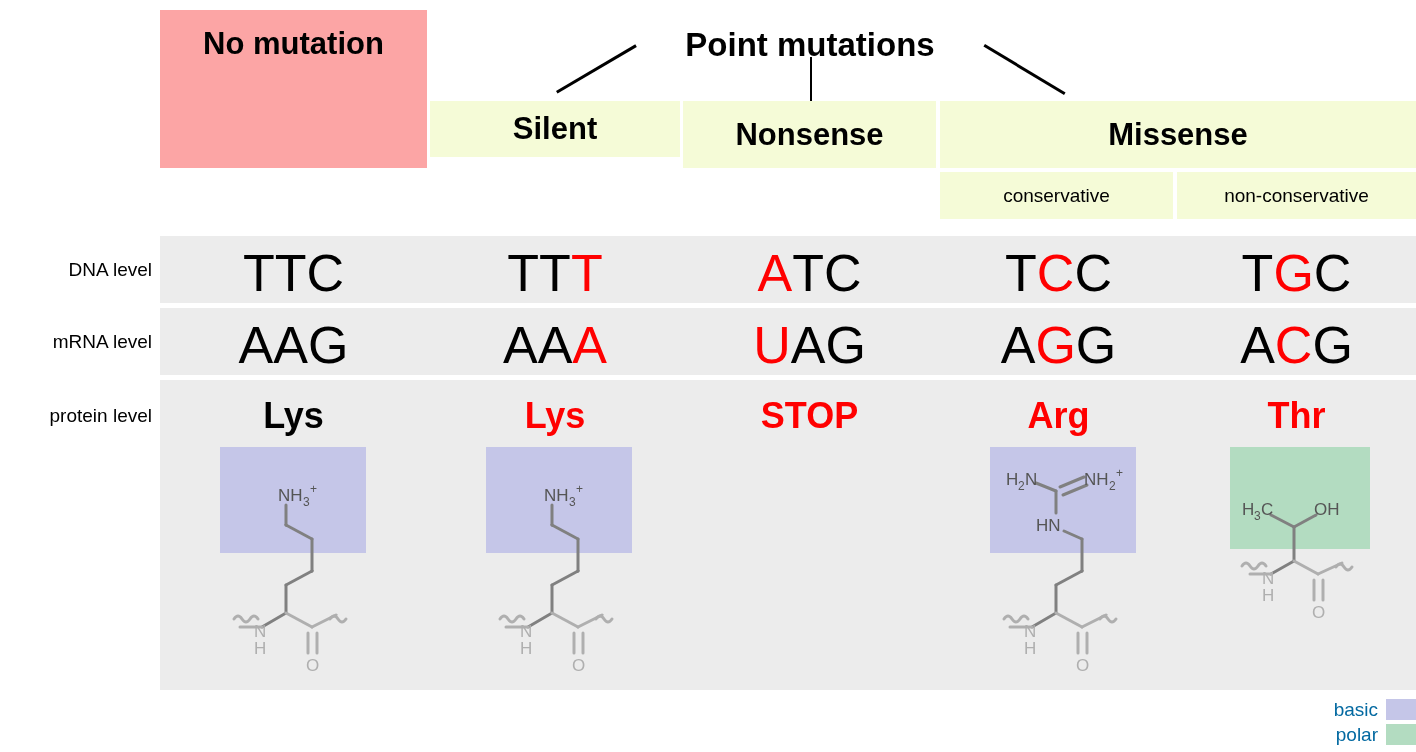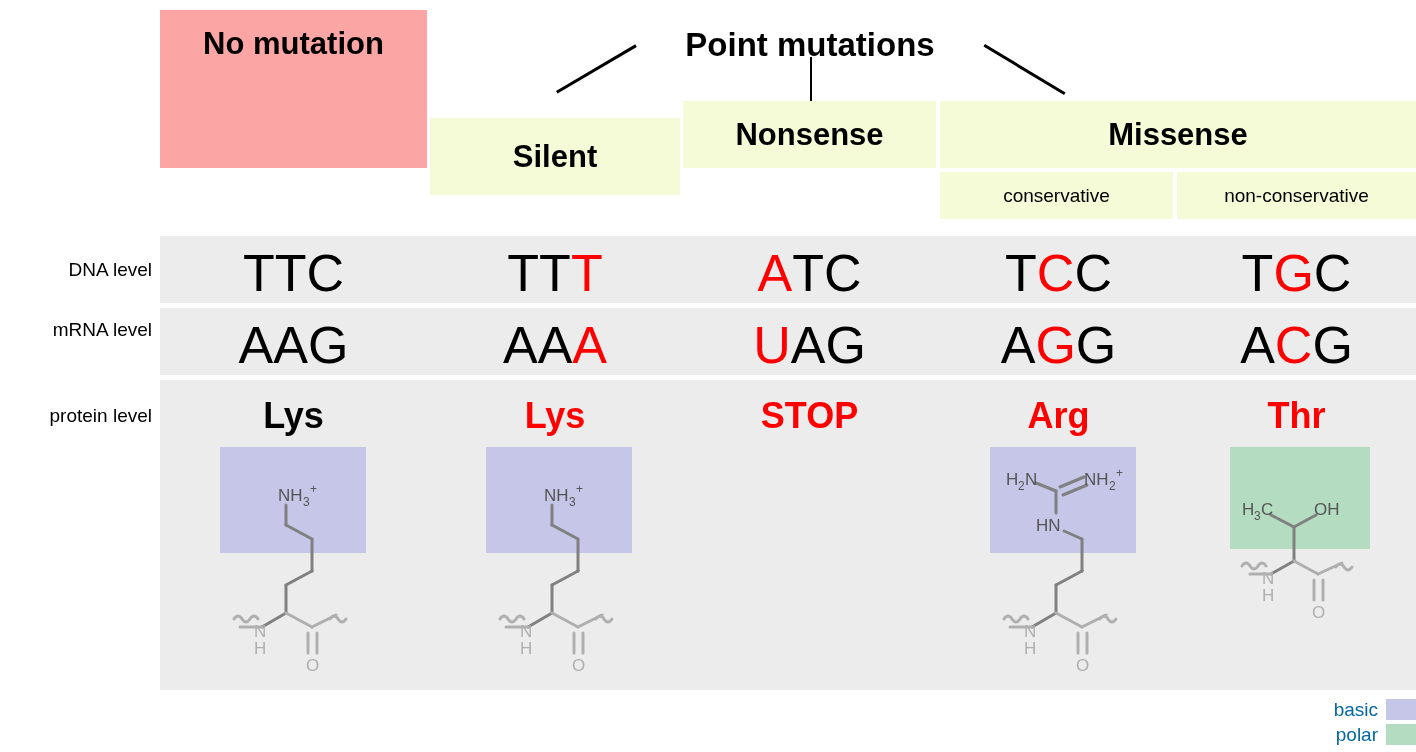--- a/index.html
+++ b/index.html
@@ -81,21 +81,21 @@
   <div class="abs title" style="left:610px;top:2px;width:400px;height:40px;">Point mutations</div>
 
   <div class="line" style="left:556px;top:91px;width:92px;height:2.5px;transform:rotate(-30.5deg);"></div>
   <div class="line" style="left:810px;top:57px;width:2px;height:44px;"></div>
   <div class="line" style="left:985px;top:44px;width:94px;height:2.5px;transform:rotate(31deg);"></div>
 
   <div class="abs nomut" style="left:160px;top:10px;width:267px;height:158px;">
     <span>No mutation</span>
   </div>
 
-  <div class="abs ycell big" style="left:430px;top:118px;width:250px;height:77px;">
+  <div class="abs ycell big" style="left:430px;top:101px;width:250px;height:56px;">
     <span>Silent</span>
   </div>
 
   <div class="abs ycell big" style="left:683px;top:101px;width:253px;height:67px;">
     <span>Nonsense</span>
   </div>
 
   <div class="abs ycell big" style="left:940px;top:101px;width:476px;height:67px;">
     <span>Missense</span>
   </div>
@@ -108,21 +108,21 @@
     <span>non-conservative</span>
   </div>
 
   <div class="abs grow" style="left:160px;top:236px;width:1256px;height:67px;"></div>
   <div class="abs grow" style="left:160px;top:308px;width:1256px;height:67px;"></div>
   <div class="abs grow" style="left:160px;top:380px;width:1256px;height:310px;"></div>
 
   <div class="abs rowlabel" style="left:10px;top:236px;width:142px;height:67px;">
     <span>DNA level</span>
   </div>
-  <div class="abs rowlabel" style="left:10px;top:296px;width:142px;height:67px;">
+  <div class="abs rowlabel" style="left:10px;top:308px;width:142px;height:67px;">
     <span>mRNA level</span>
   </div>
   <div class="abs rowlabel" style="left:0px;top:382px;width:152px;height:67px;">
     <span>protein level</span>
   </div>
 
   <div id="cells-layer">
       <div class="abs seqcell" style="left: 160px; top: 236px; width: 267px; height: 67px;"><span>TTC</span></div>
       <div class="abs seqcell" style="left: 160px; top: 308px; width: 267px; height: 67px;"><span>AAG</span></div>
       <div class="abs protcell" style="left: 160px; top: 382px; width: 267px; height: 67px;">

